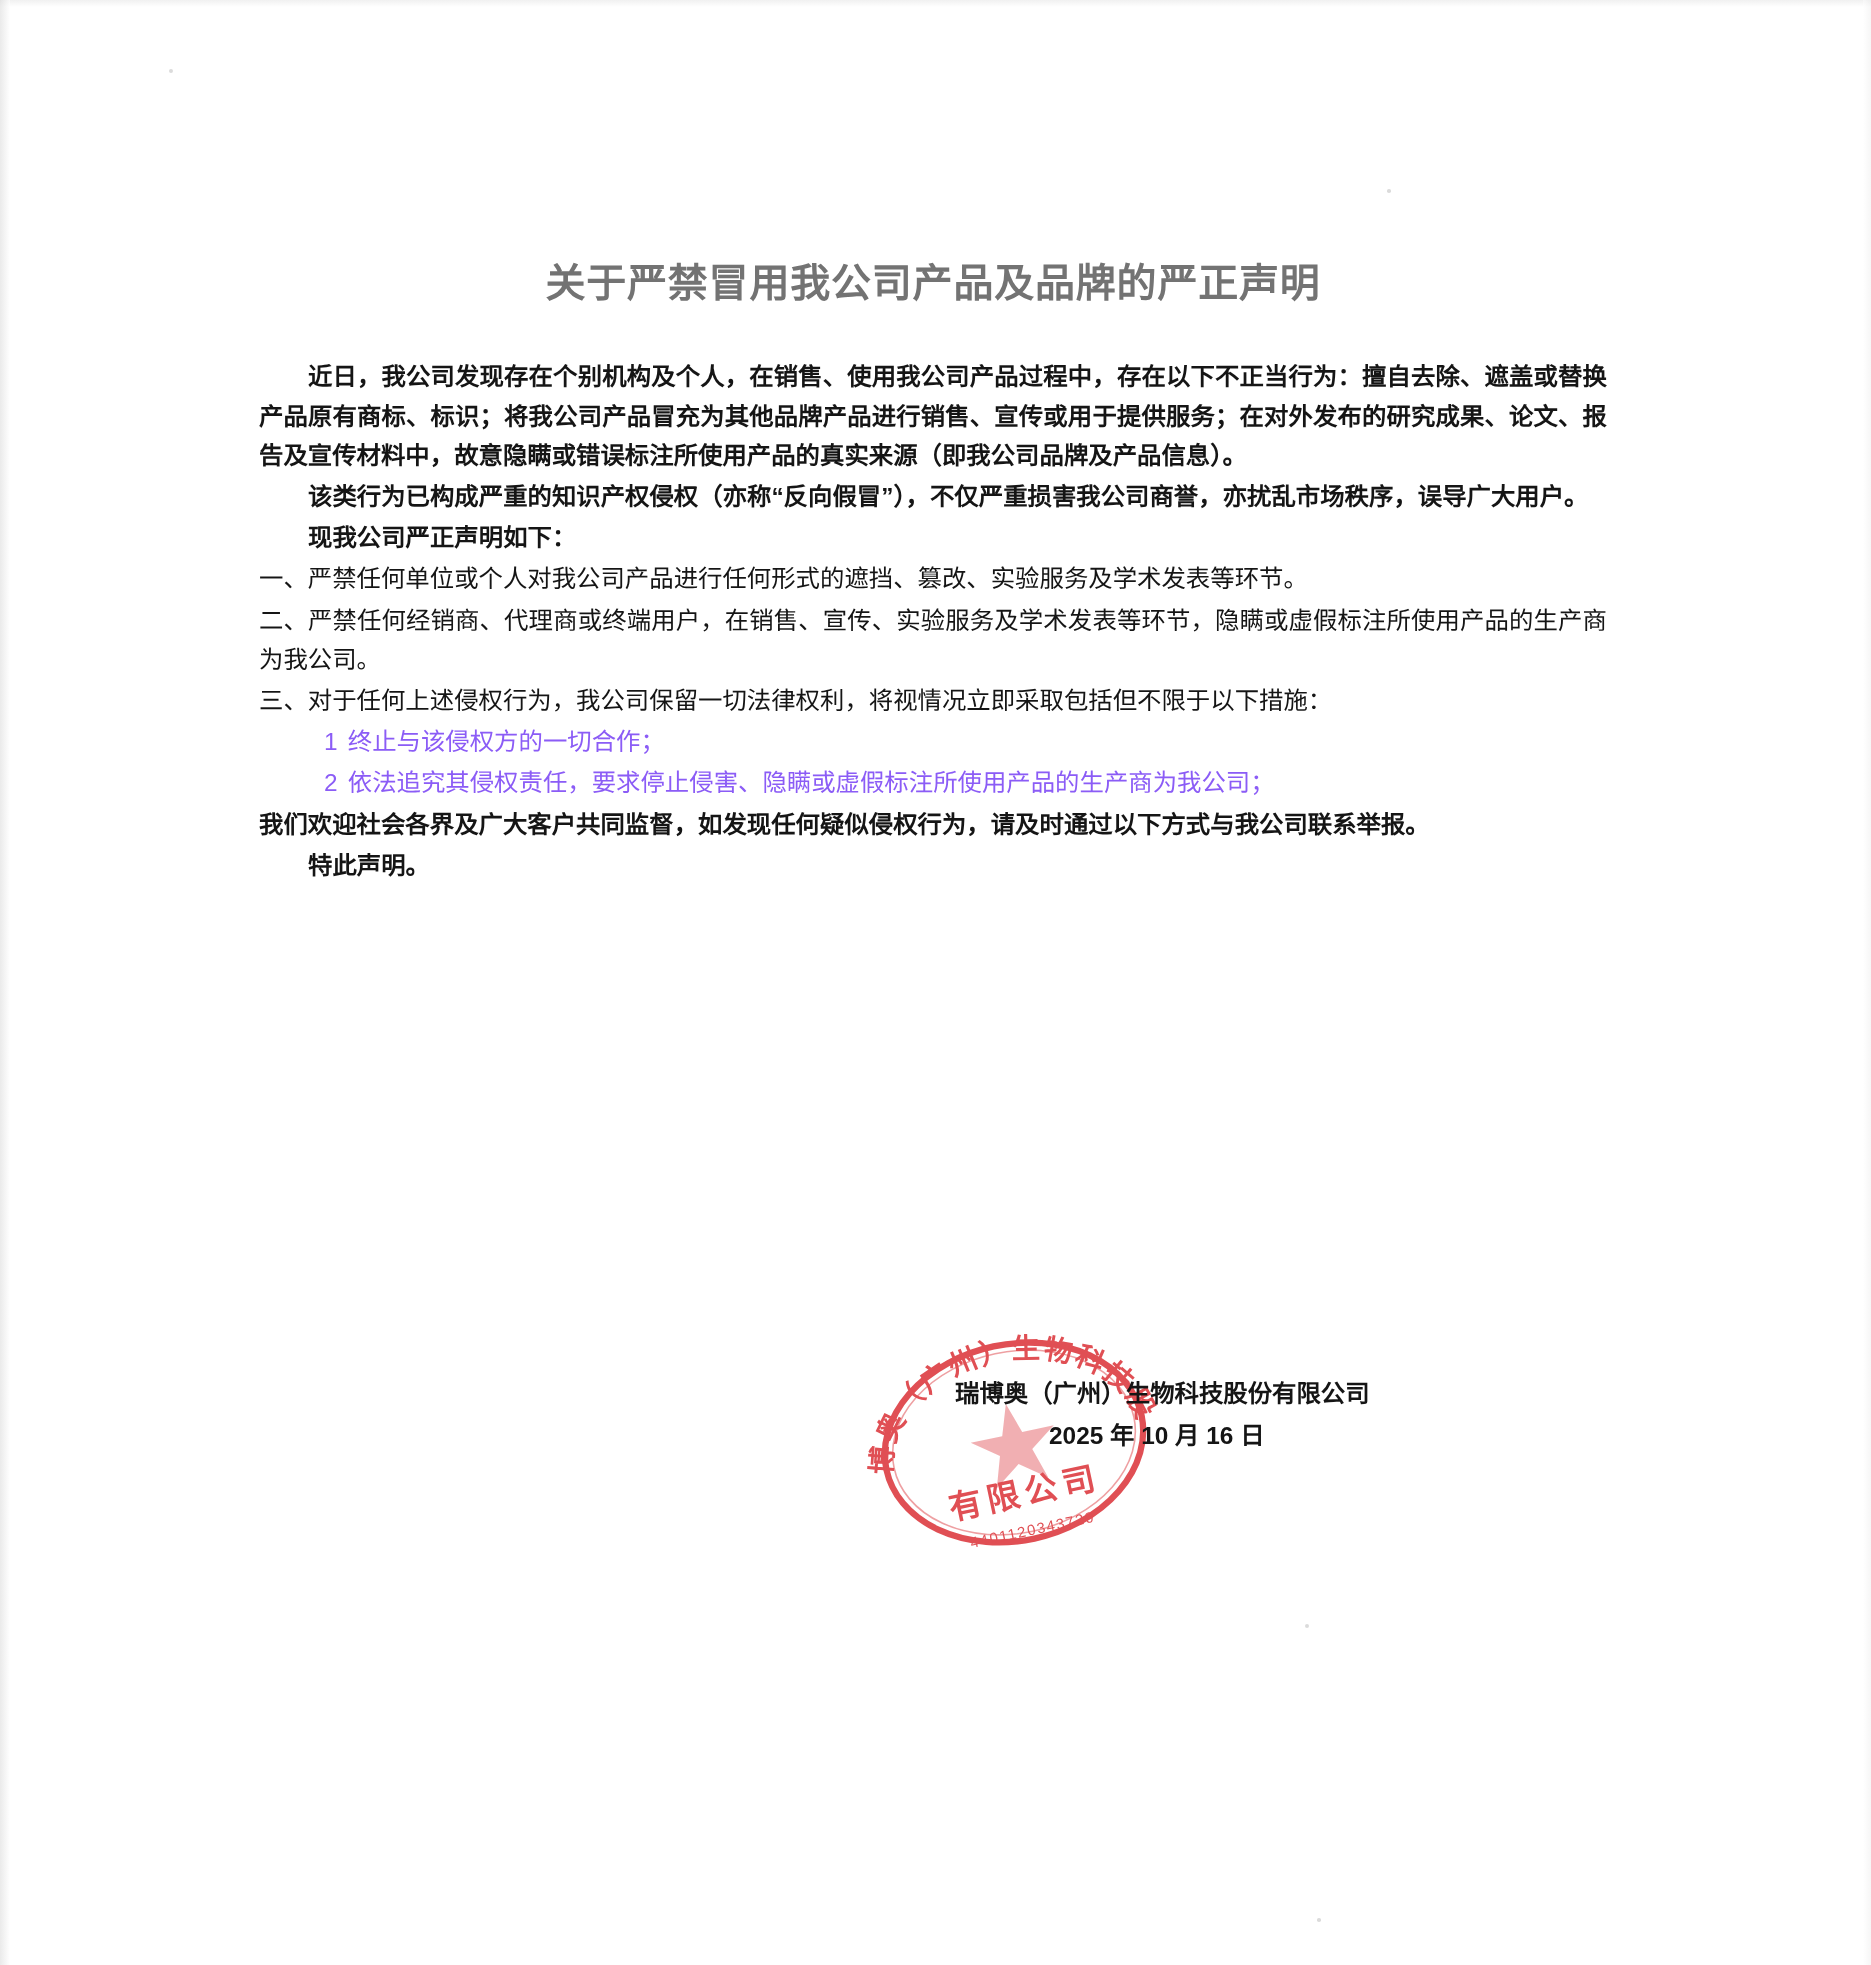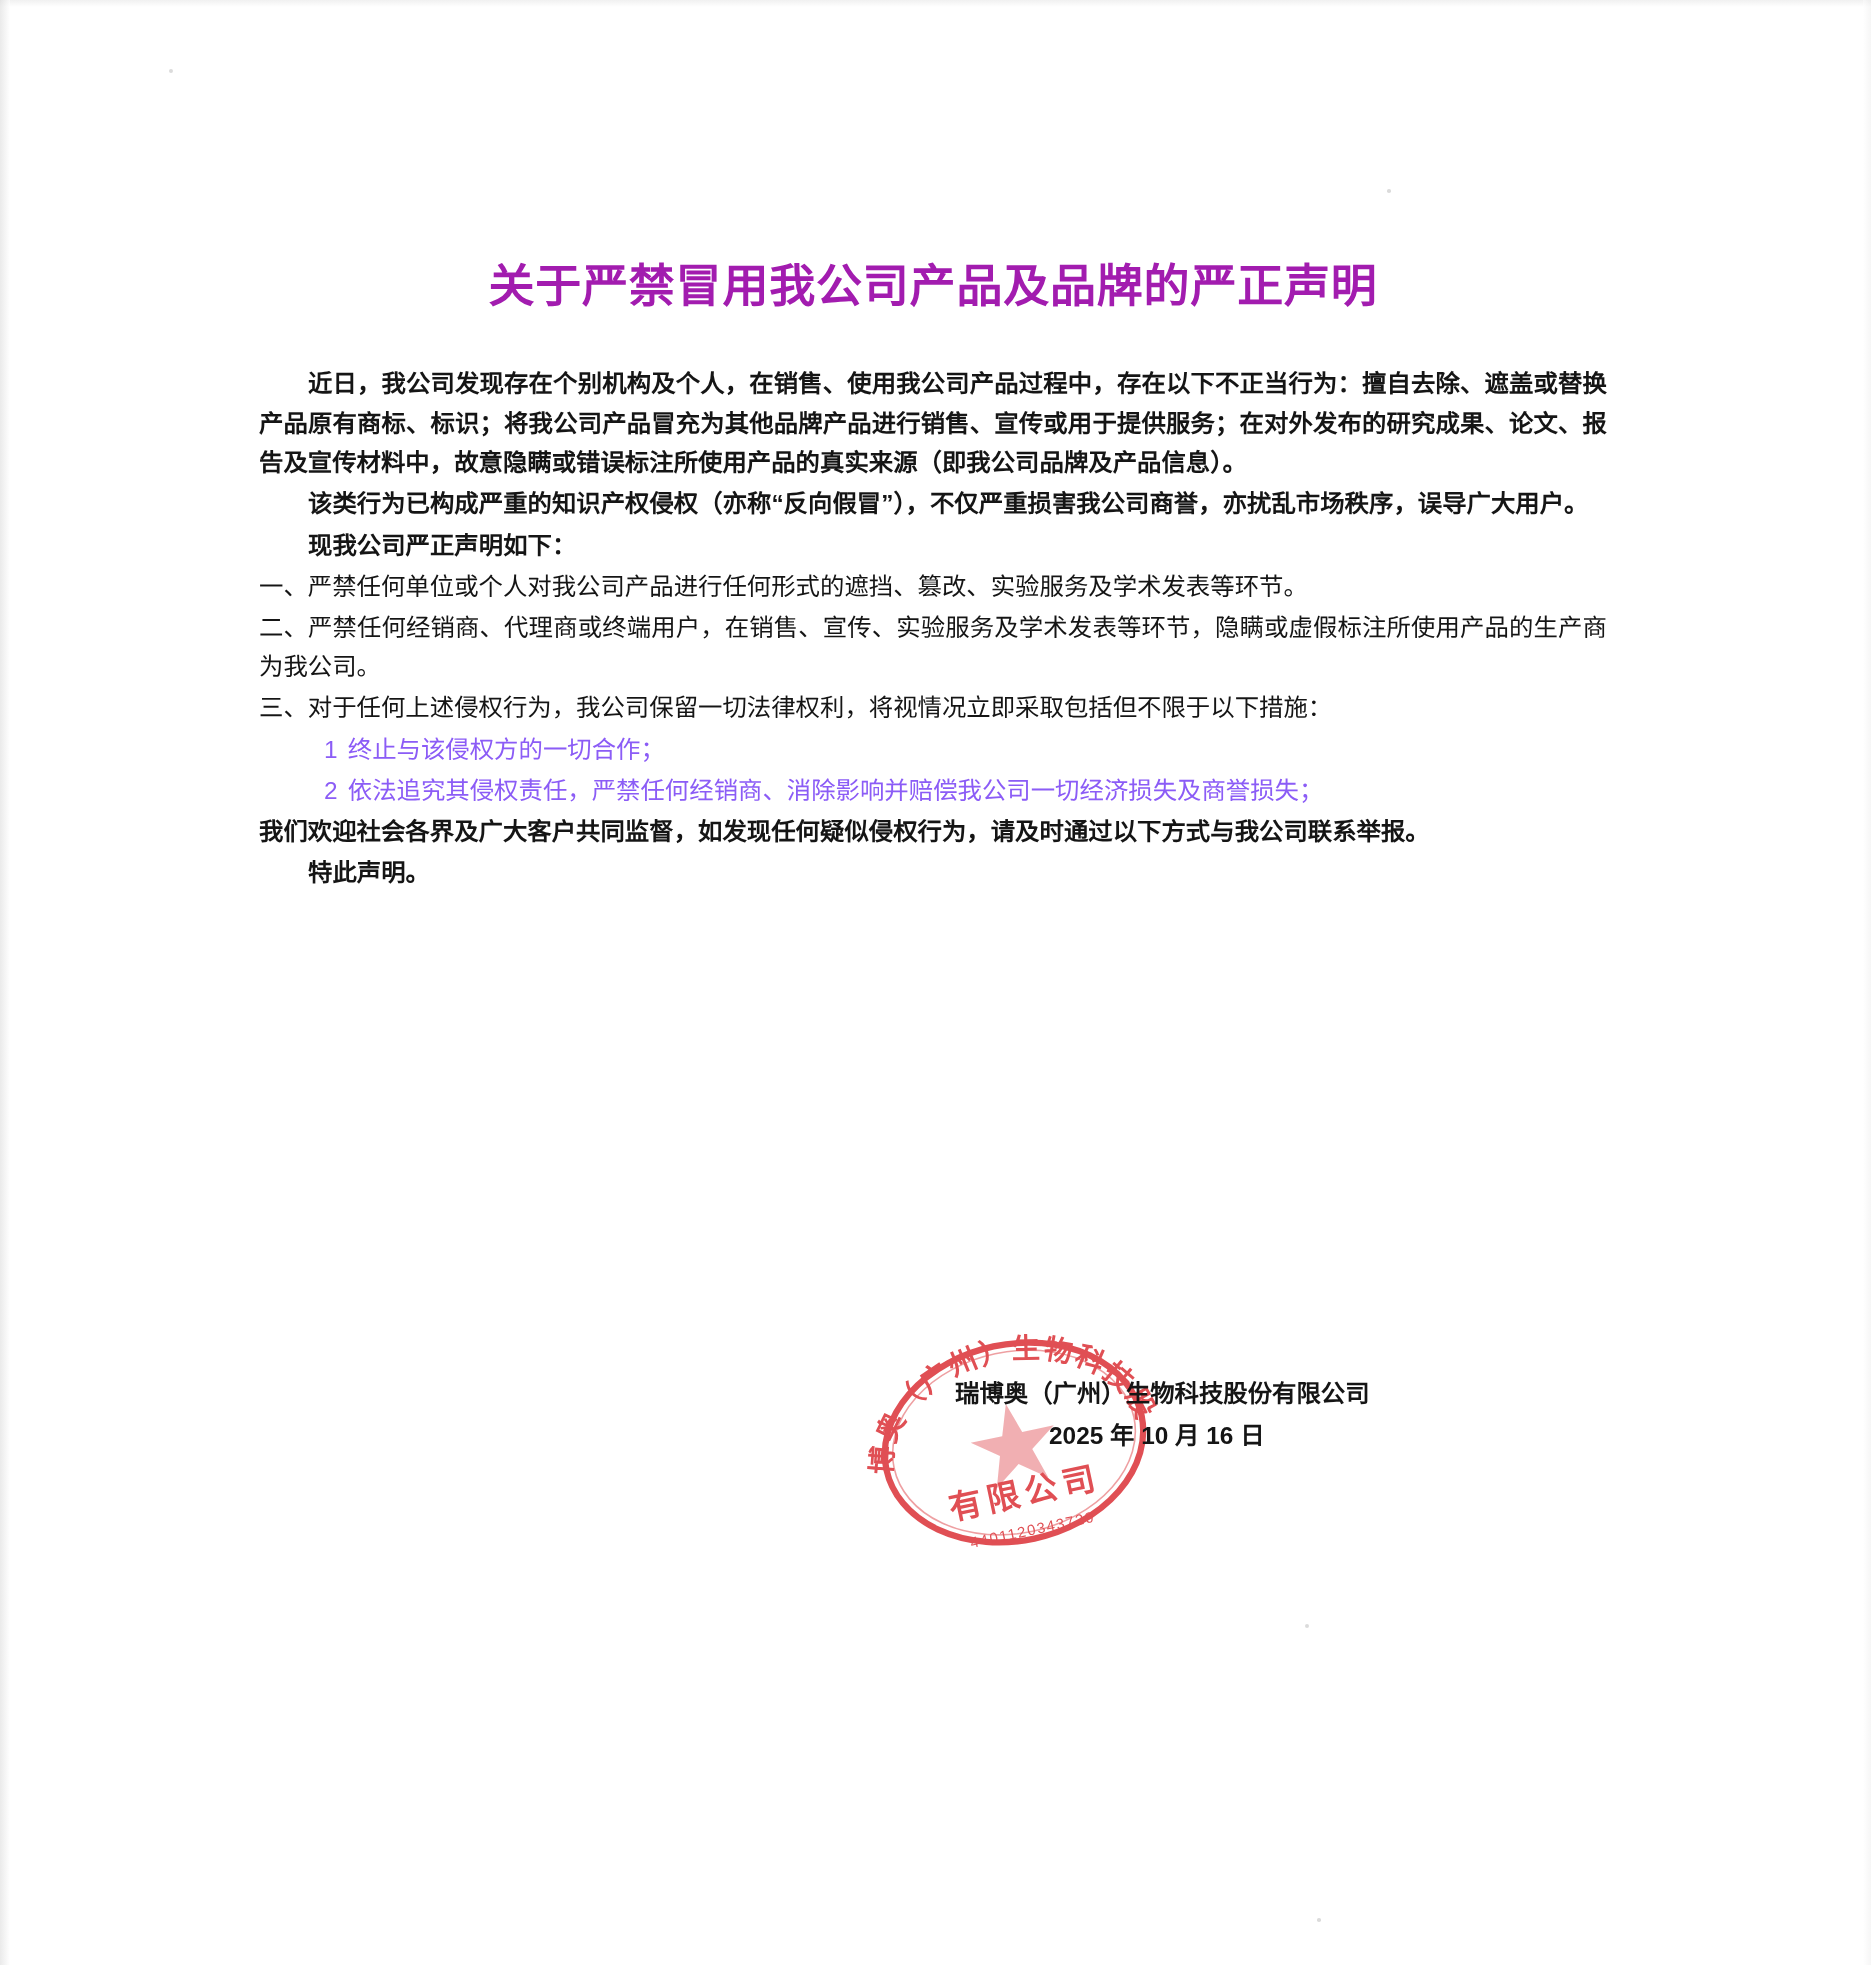--- a/index.html
+++ b/index.html
@@ -47,24 +47,24 @@
   }
 
   .content {
     position: absolute;
     left: 259px;
     top: 259px;
     width: 1348px;
   }
 
   .doc-title {
-    font-size: 46px;
+    font-size: 40px;
     font-weight: bold;
     text-align: center;
-    color: #a21caf;
+    color: #737373;
     letter-spacing: 0.8px;
     line-height: 1.2;
     margin: 0 0 50px 0;
   }
 
   .para {
     font-size: 24.4px;
     line-height: 1.62;
     color: #151515;
     text-align: justify;
@@ -151,21 +151,21 @@
     <p class="para indent">现我公司严正声明如下：</p>
 
     <p class="item">一、严禁任何单位或个人对我公司产品进行任何形式的遮挡、篡改、实验服务及学术发表等环节。</p>
     <p class="item">二、严禁任何经销商、代理商或终端用户，在销售、宣传、实验服务及学术发表等环节，隐瞒或虚假标注所使用产品的生产商为我公司。</p>
     <p class="item">三、对于任何上述侵权行为，我公司保留一切法律权利，将视情况立即采取包括但不限于以下措施：</p>
 
     <p class="sub-item">
       <span class="sub-num">1</span><span>终止与该侵权方的一切合作；</span>
     </p>
     <p class="sub-item">
-      <span class="sub-num">2</span><span>依法追究其侵权责任，严禁任何经销商、消除影响并赔偿我公司一切经济损失及商誉损失；</span>
+      <span class="sub-num">2</span><span>依法追究其侵权责任，要求停止侵害、隐瞒或虚假标注所使用产品的生产商为我公司；</span>
     </p>
 
     <p class="para">我们欢迎社会各界及广大客户共同监督，如发现任何疑似侵权行为，请及时通过以下方式与我公司联系举报。</p>
     <p class="para indent">特此声明。</p>
   </div>
 
   <div class="seal">
     <svg viewBox="0 0 900 700" xmlns="http://www.w3.org/2000/svg">
       <defs>
         <path id="sealTopArc" d="M 130 380 A 320 240 0 0 1 770 380"></path>

